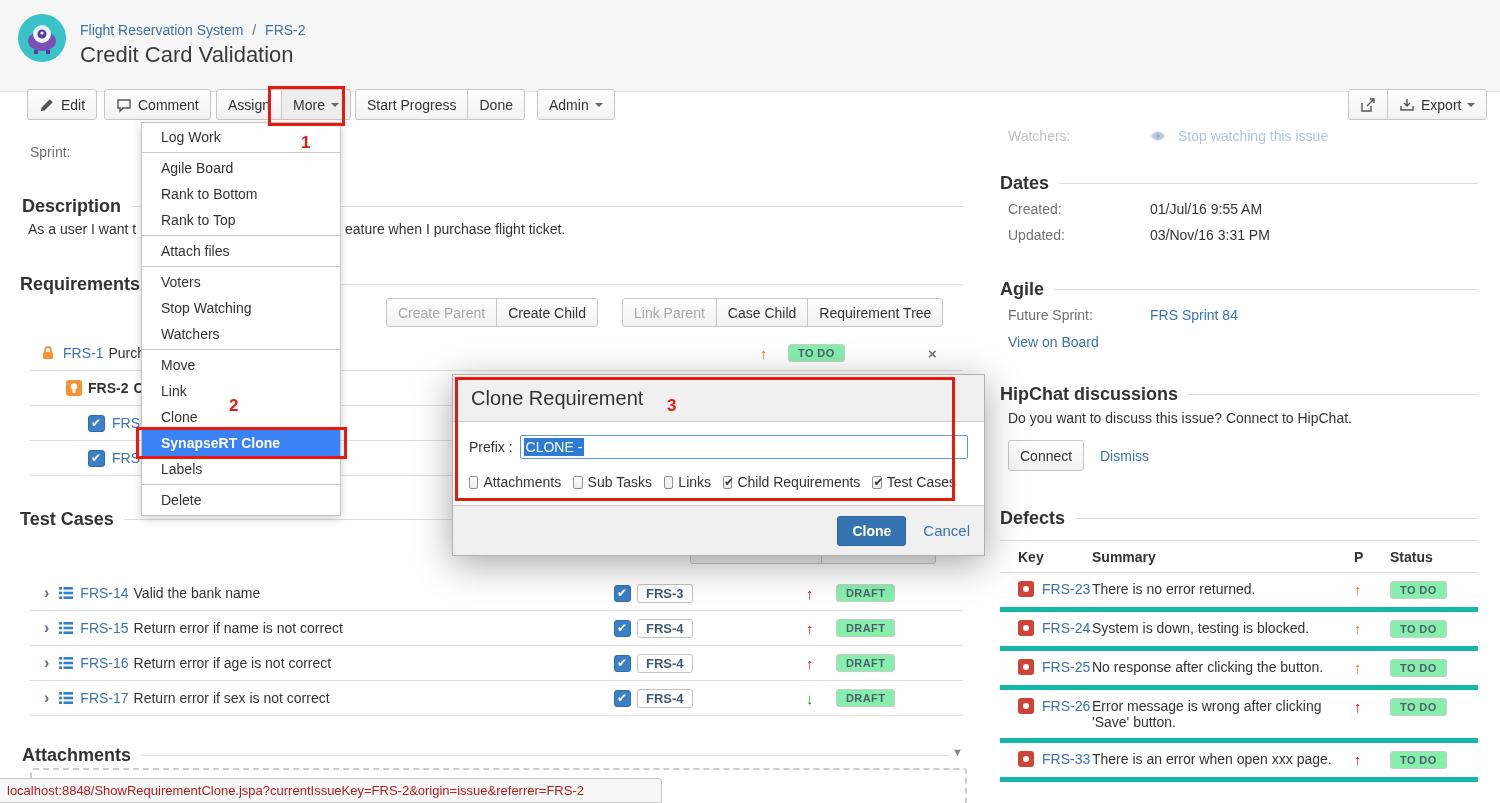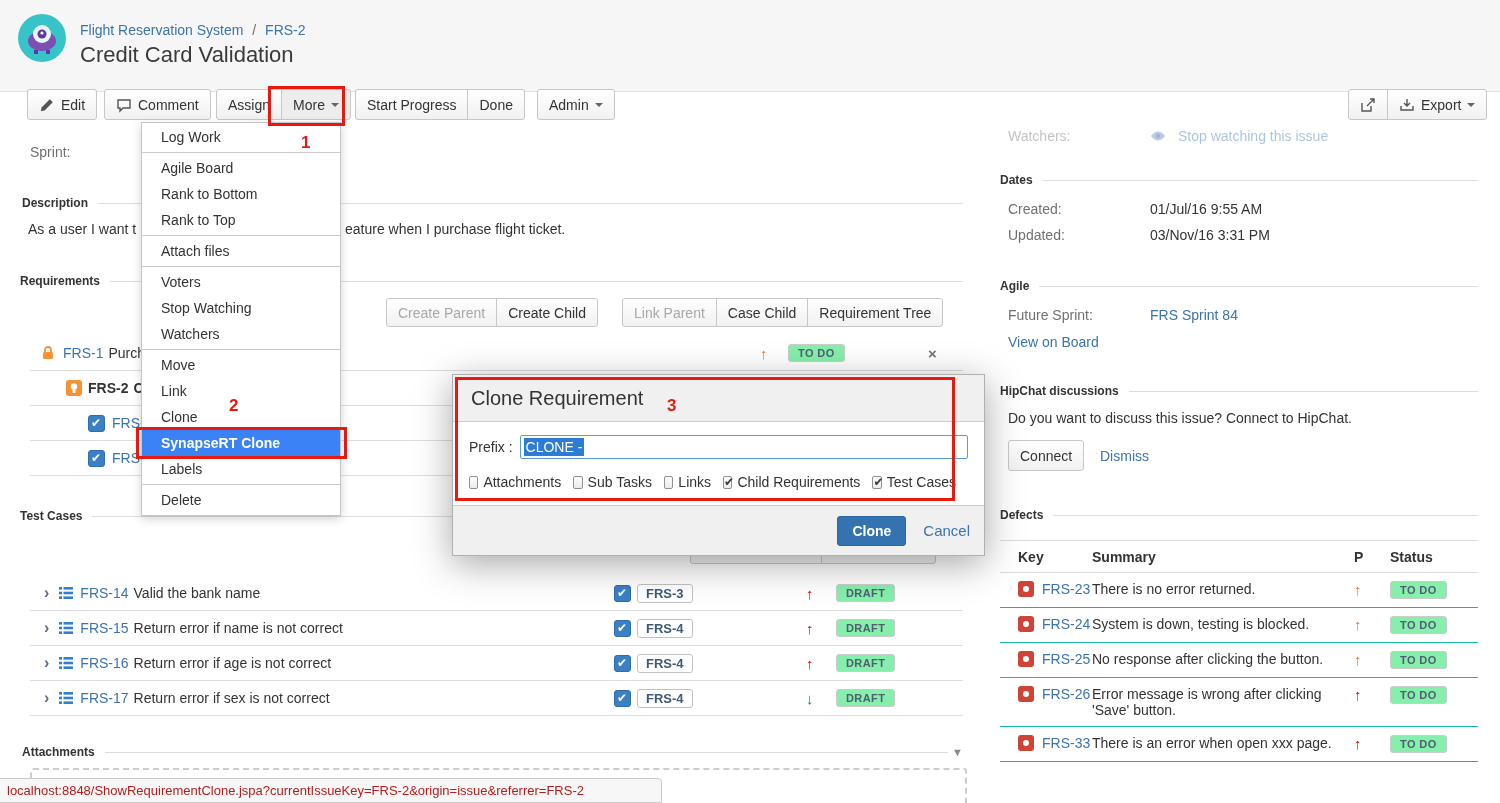--- a/index.html
+++ b/index.html
@@ -23,21 +23,21 @@
   .btn.disabled { color:#a8a8a8; cursor:default; }
   .grp { position:absolute; display:inline-flex; }
   .grp .btn { border-radius:0; margin-left:-1px; }
   .grp .btn:first-child { border-radius:3px 0 0 3px; margin-left:0; }
   .grp .btn:last-child { border-radius:0 3px 3px 0; }
   .grp .btn:only-child { border-radius:3px; }
   .caret { width:0; height:0; border-left:4px solid transparent; border-right:4px solid transparent; border-top:4px solid #666; display:inline-block; }
   .btn-sm { height:29px; }
 
   
-  .sec { position:absolute; display:flex; align-items:center; font-weight:bold; font-size:12px; color:#333; }
+  .sec { position:absolute; display:flex; align-items:center; font-weight:bold; font-size:18px; color:#333; }
   .sec::after { content:""; flex:1; border-top:1px solid #ddd; margin-left:10px; }
 
   .graytxt { color:#707070; }
 
   
   .menu { position:absolute; left:141px; top:122px; width:200px; background:#fff; border:1px solid #c5c5c5;
           box-shadow:0 3px 9px rgba(0,0,0,.18); z-index:60; padding-top:1px; padding-bottom:2px; }
   .mi { height:26px; line-height:26px; padding-left:19px; font-size:14px; color:#333; cursor:pointer; }
   .mi.hl { background:#3b82f6; color:#fff; font-weight:bold; }
   .mdiv { border-top:1px solid #ccc; margin:2px 0; }
@@ -86,21 +86,21 @@
            justify-content:flex-end; padding:0 14px; }
   .btn-primary { height:30px; padding:0 14px; background:#3572b0; border:1px solid #2a67a5; border-radius:3px;
                  color:#fff; font-weight:bold; font-size:14px; cursor:pointer; }
   .cancel { margin-left:17px; font-size:15px; }
 
   
   .sb-label { color:#707070; }
   .faded { opacity:.42; }
   .defects-tbl { position:absolute; left:1000px; top:540px; width:478px; border-top:1px solid #dcdcdc; }
   .dt-head { display:flex; align-items:center; height:32px; border-bottom:1px solid #dcdcdc; font-weight:bold; }
-  .dt-row { display:flex; align-items:flex-start; padding:8px 0; border-bottom:1px solid #14b8a6; }
+  .dt-row { display:flex; align-items:flex-start; padding:8px 0; border-bottom:5px solid #14b8a6; }
   .c-key { width:92px; padding-left:18px; display:flex; align-items:center; gap:8px; }
   .c-sum { width:258px; padding-right:8px; }
   .c-p { width:40px; text-align:left; padding-left:4px; }
   .c-st { width:80px; }
 
   .bugicon { display:inline-block; width:16px; height:16px; background:#d04437; border-radius:3px; position:relative; flex:0 0 16px; }
   .bugicon::after { content:""; position:absolute; left:5px; top:5px; width:6px; height:6px; background:#fff; border-radius:50%; }
 
   
   .statusbar { position:absolute; left:-1px; top:778px; width:663px; height:25px; background:#f7f7f7;

